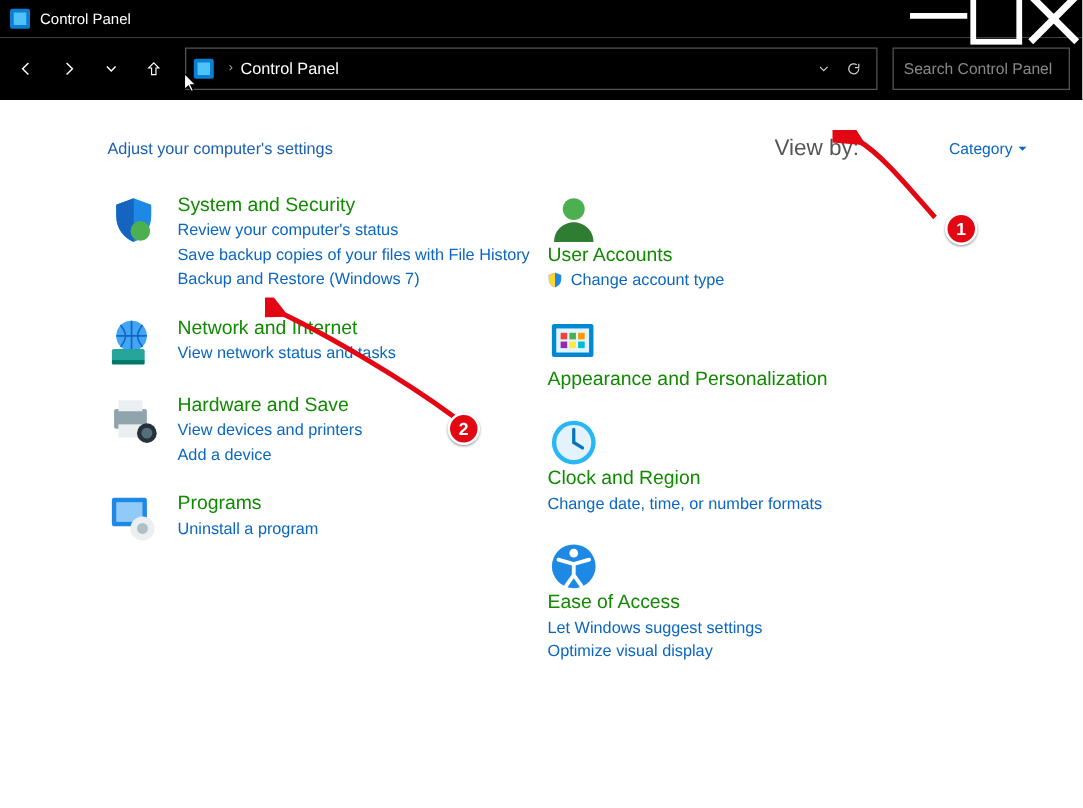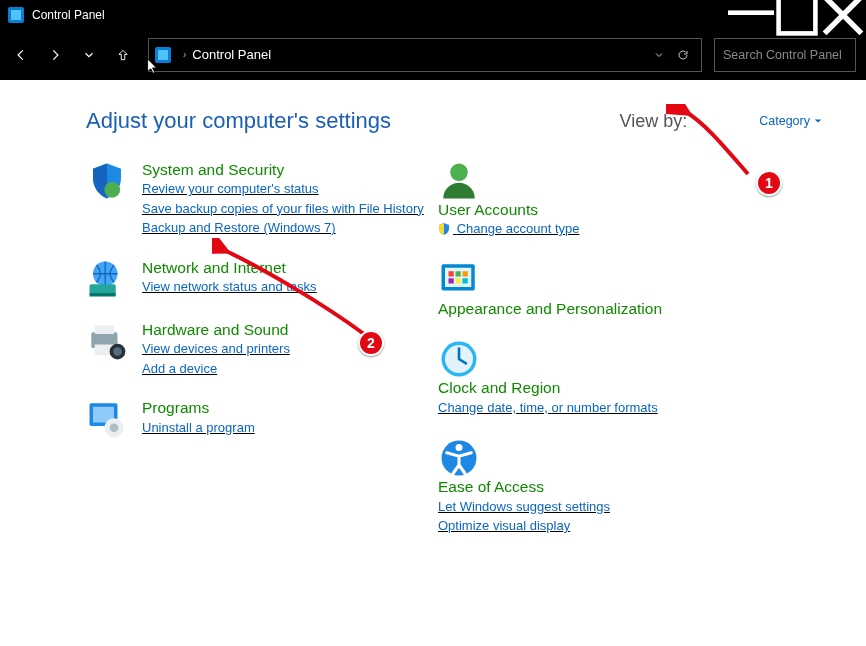--- a/index.html
+++ b/index.html
@@ -26,28 +26,28 @@
   .addressbar .end-ctl { width:24px; height:24px; display:flex; align-items:center; justify-content:center; }
   .addressbar .end-ctl svg { width:12px; height:12px; fill:#ccc; }
   .searchbox { width:142px; height:34px; background:#000; border:1px solid #555; display:flex; align-items:center; padding:0 8px; margin-left:8px; }
   .searchbox input { flex:1; background:transparent; border:none; color:#ccc; font-size:12.5px; outline:none; }
   .searchbox input::placeholder { color:#888; }
   .searchbox svg { width:14px; height:14px; fill:#aaa; }
 
   
   .content { padding: 28px 0 0 86px; background:#fff; height: calc(646px - 80px); position:relative; }
   .header-row { display:flex; align-items:center; }
-  .page-title { color:#1a5fb4; font-size:22px; font-weight:400; flex:0 0 auto; }
+  .page-title { color:#1a5fb4; font-size:13px; font-weight:400; flex:0 0 auto; }
   .header-row .spacer { flex:1; }
   .viewby { font-size:18px; color:#555; margin-right:24px; }
   .viewby-val { font-size:12.5px; color:#0a66c2; margin-right:44px; display:flex; align-items:center; gap:4px;margin-left:48px; }
   .viewby-val svg { width:8px; height:8px; fill:#0a66c2; }
 
   .columns { display:flex; margin-top:26px; }
-  .col { flex:0 0 auto;text-decoration:underline; }
+  .col { flex:0 0 auto; }
   .col-left { width:352px; }
   .col-right { width:340px; }
 
   .category { display:flex; margin-bottom:20px; }
   .cat-icon { width:42px; height:42px; margin-right:14px; flex-shrink:0; position:relative; }
   .cat-body { padding-top:0; }
   .cat-title { color:#108a00; font-size:15.5px; font-weight:400; line-height:1.25; display:inline-block; }
   .cat-link { color:#0a66c2; font-size:13px; line-height:1.5; display:block; }
   .shield-mini { width:12px; height:12px; display:inline-block; vertical-align:-2px; margin-right:3px; }
 
@@ -197,21 +197,21 @@
         <div class="cat-icon ic-printer">
           <svg viewBox="0 0 48 48">
               <rect x="6" y="14" width="30" height="18" rx="2" fill="#90a4ae"></rect>
               <rect x="10" y="6" width="22" height="10" fill="#eceff1"></rect>
               <rect x="10" y="28" width="22" height="12" fill="#eceff1"></rect>
               <circle cx="36" cy="36" r="9" fill="#263238"></circle>
               <circle cx="36" cy="36" r="5" fill="#546e7a"></circle>
             </svg>
         </div>
         <div class="cat-body">
-          <span class="cat-title">Hardware and Sound</span>
+          <span class="cat-title">Hardware and Save</span>
           <span class="cat-link">View devices and printers</span>
           <span class="cat-link">Add a device</span>
         </div>
       </div>
 
       <div class="category">
         <div class="cat-icon ic-prog">
           <svg viewBox="0 0 48 48">
               <rect x="4" y="6" width="32" height="26" rx="2" fill="#1e88e5"></rect>
               <rect x="8" y="10" width="24" height="18" fill="#90caf9"></rect>

